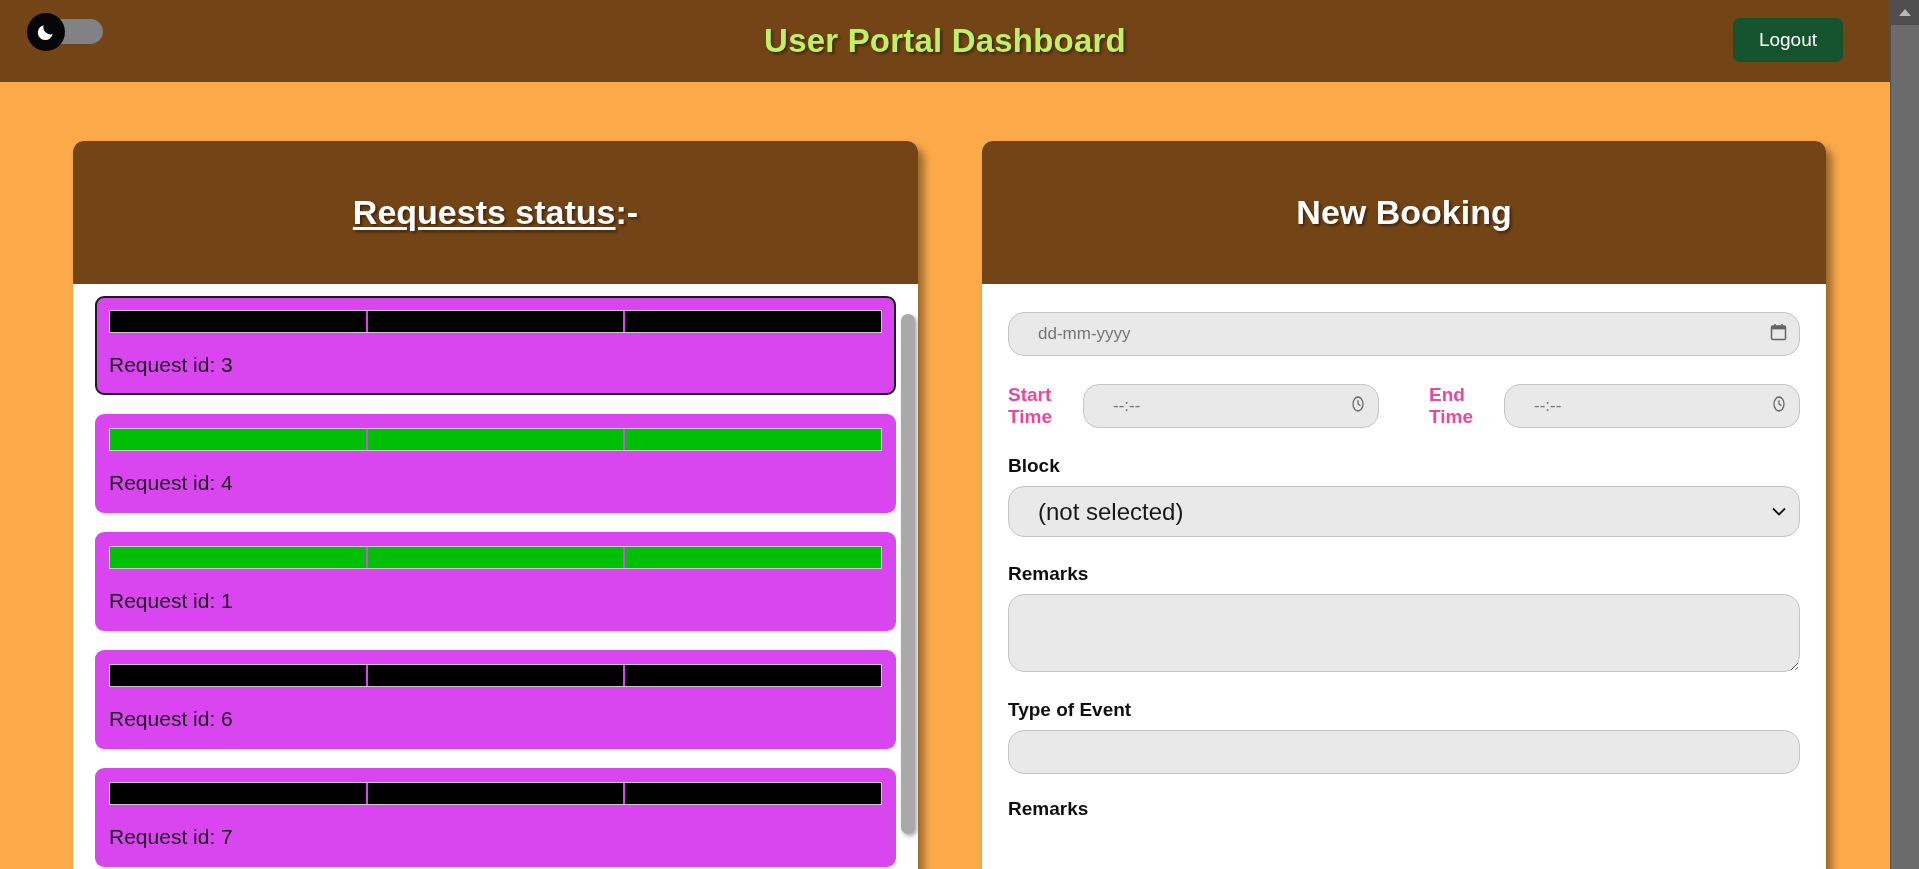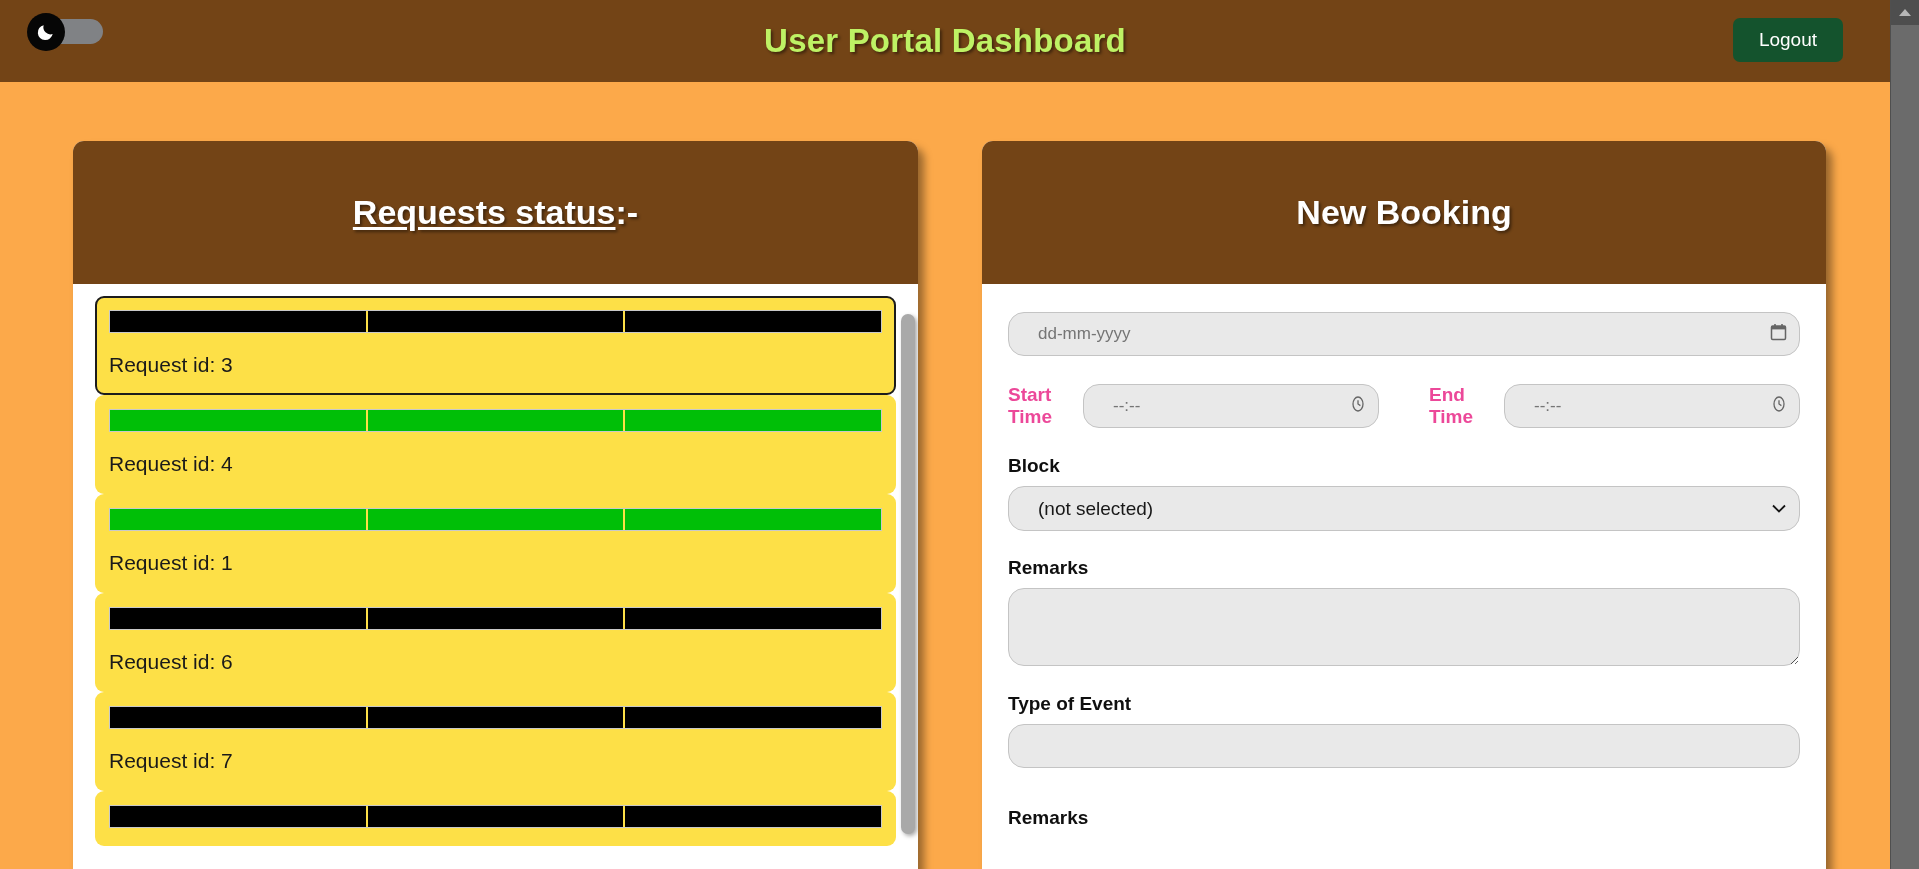--- a/index.html
+++ b/index.html
@@ -93,23 +93,24 @@
     width: 845px; height: 760px;
   }
   .req-scroll {
     position: relative;
     height: 650px;
     overflow: hidden;
     padding: 12px 22px 0 22px;
   }
   .req-card {
     position: relative;
-    background: #fde047;
+    background: #d946ef;
     border-radius: 9px;
     padding: 14px 14px 18px 14px;
+    margin-bottom: 19px;
   }
   .req-card.focused {
     border: 2px solid #1c1c1c;
     padding: 12px 12px 16px 12px;
   }
   .bar {
     display: flex;
     height: 23px;
     gap: 2px;
     border: 1px solid #c9c9c9;
@@ -171,25 +172,25 @@
   .time-group { display: flex; align-items: center; flex: 1 1 0; }
   .time-label {
     font-size: 19px; font-weight: bold; color: #ec4899;
     width: 62px; line-height: 1.18; flex: none;
   }
   .time-input { flex: 1 1 auto; margin-left: 13px; }
   .time-gap { width: 50px; flex: none; }
 
   .row-block  { margin-bottom: 26px; }
   .row-reason { margin-bottom: 27px; }
-  .row-type   { margin-bottom: 39px; }
+  .row-type   { margin-bottom: 24px; }
 
   select.input-base {
     appearance: none; -webkit-appearance: none;
-    font-size: 19px; color: #181818;
+    font-size: 24px; color: #181818;
     padding-right: 34px;
     cursor: pointer;
   }
   .sel-wrap { position: relative; }
   .sel-chevron {
     position: absolute; right: 14px; top: 50%;
     transform: translateY(-50%);
     pointer-events: none;
   }
   textarea.input-base {

